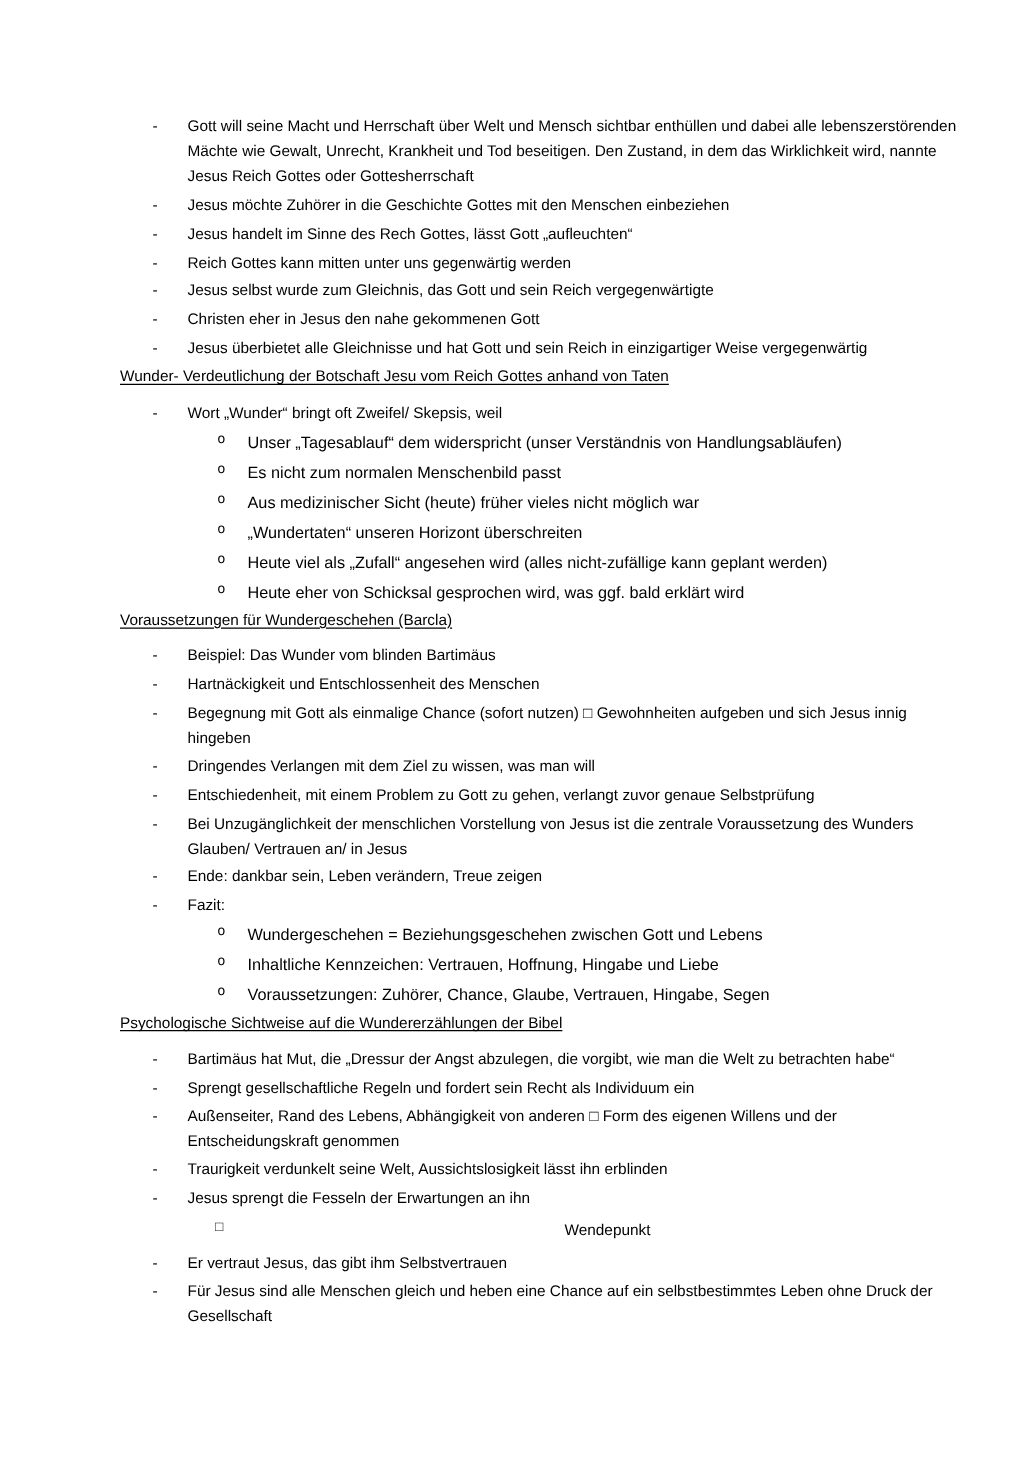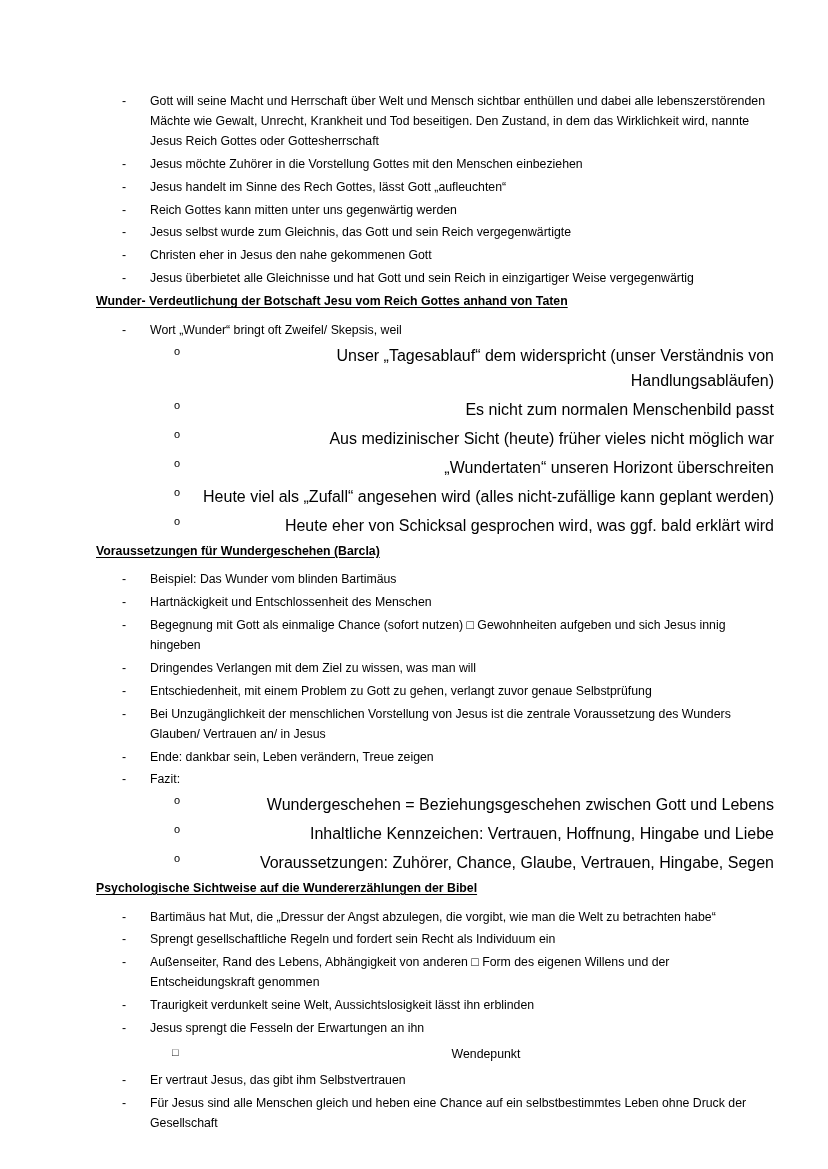--- a/index.html
+++ b/index.html
@@ -27,21 +27,21 @@
     line-height: 1.62;
   }
 
   
   .heading {
     margin: 22px 0 10px 0;
     font-size: 12.3px;
     line-height: 1.5;
     text-decoration: underline;
     text-underline-offset: 2px;
-    font-weight: 700;
+    font-weight: 400;
   }
   .heading:first-child { margin-top: 0; }
 
   
   ul.lvl1 {
     list-style: none;
     margin: 0 0 0 0;
     padding: 0;
   }
   ul.lvl1 > li {
@@ -59,22 +59,21 @@
   
   ul.lvl2 {
     list-style: none;
     margin: 2px 0 2px 0;
     padding: 0;
   }
   ul.lvl2 > li {
     position: relative;
     padding-left: 48px;
     margin: 0 0 3px 0;
-    font-size: 16px;
-    text-align: right;
+    font-size: 13px;
   }
   ul.lvl2 > li::before {
     content: "o";
     position: absolute;
     left: 24px;
     top: 0;
     font-size: 11px;
   }
 
   
@@ -99,21 +98,21 @@
   }
 </style>
 </head>
 <body>
 
 <div class="page">
   <div class="doc" id="doc-root">
       <div class="section">
         <ul class="lvl1">
           <li><span>Gott will seine Macht und Herrschaft über Welt und Mensch sichtbar enthüllen und dabei alle lebenszerstörenden Mächte wie Gewalt, Unrecht, Krankheit und Tod beseitigen. Den Zustand, in dem das Wirklichkeit wird, nannte Jesus Reich Gottes oder Gottesherrschaft</span></li>
-          <li><span>Jesus möchte Zuhörer in die Vorstellung Gottes mit den Menschen einbeziehen</span></li>
+          <li><span>Jesus möchte Zuhörer in die Geschichte Gottes mit den Menschen einbeziehen</span></li>
           <li><span>Jesus handelt im Sinne des Rech Gottes, lässt Gott „aufleuchten“</span></li>
           <li><span>Reich Gottes kann mitten unter uns gegenwärtig werden</span></li>
           <li><span>Jesus selbst wurde zum Gleichnis, das Gott und sein Reich vergegenwärtigte</span></li>
           <li><span>Christen eher in Jesus den nahe gekommenen Gott</span></li>
           <li><span>Jesus überbietet alle Gleichnisse und hat Gott und sein Reich in einzigartiger Weise vergegenwärtig</span></li>
         </ul>
       </div>
       <div class="section">
         <div class="heading">Wunder- Verdeutlichung der Botschaft Jesu vom Reich Gottes anhand von Taten</div>
         <ul class="lvl1">

